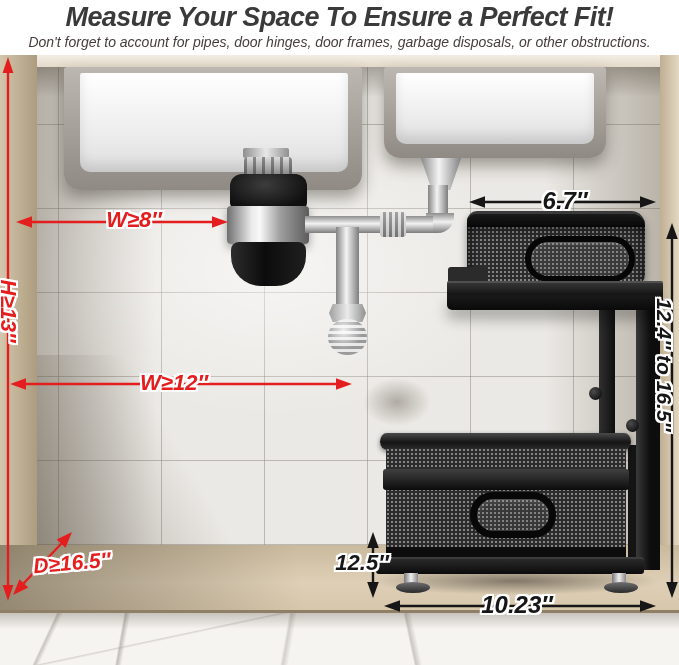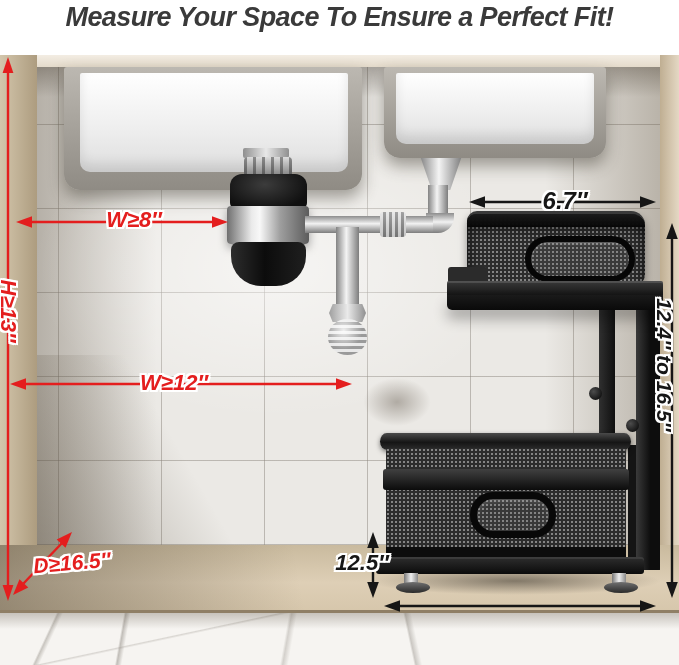--- a/index.html
+++ b/index.html
@@ -145,20 +145,21 @@
   .rot-5{transform:translate(-50%,-50%) rotate(-5deg);}
   .svg-arrows{position:absolute;left:0;top:0;width:679px;height:610px;z-index:8;pointer-events:none;}
 </style>
 </head>
 <body>
 
 <div class="page">
 
   <div class="hdr">
     <h1>Measure Your Space To Ensure a Perfect Fit!</h1>
+    <p>Don't forget to account for pipes, door hinges, door frames, garbage disposals, or other obstructions.</p>
   </div>
 
   <div class="scene">
 
     <div class="abs wall-top"></div>
     <div class="abs tiles"></div>
     <div class="abs tile-shadow-top"></div>
     <div class="abs tile-shadow-left"></div>
     <div class="abs tile-shadow-right"></div>
     <div class="abs tile-shadow-bl"></div>
@@ -258,14 +259,15 @@
       <polygon points="656,551 640,545.2 640,556.8" fill="#161616"></polygon>
     </svg>
 
     <div class="ml red rot90" style="left:8px;top:256px;font-size:22px;">H≥13″</div>
     <div class="ml red" style="left:134px;top:165px;font-size:22px;">W≥8″</div>
     <div class="ml red" style="left:174px;top:328px;font-size:22px;">W≥12″</div>
     <div class="ml red rot-5" style="left:72px;top:508px;font-size:21px;">D≥16.5″</div>
     <div class="ml blk" style="left:565px;top:146px;font-size:24px;">6.7″</div>
     <div class="ml blk rot90" style="left:664px;top:310px;font-size:21px;">12.4″ to 16.5″</div>
     <div class="ml blk" style="left:362px;top:508px;font-size:22px;">12.5″</div>
+    <div class="ml blk" style="left:517px;top:550px;font-size:24px;">10.23″</div>
   </div>
 </div>
 
 </body></html>

